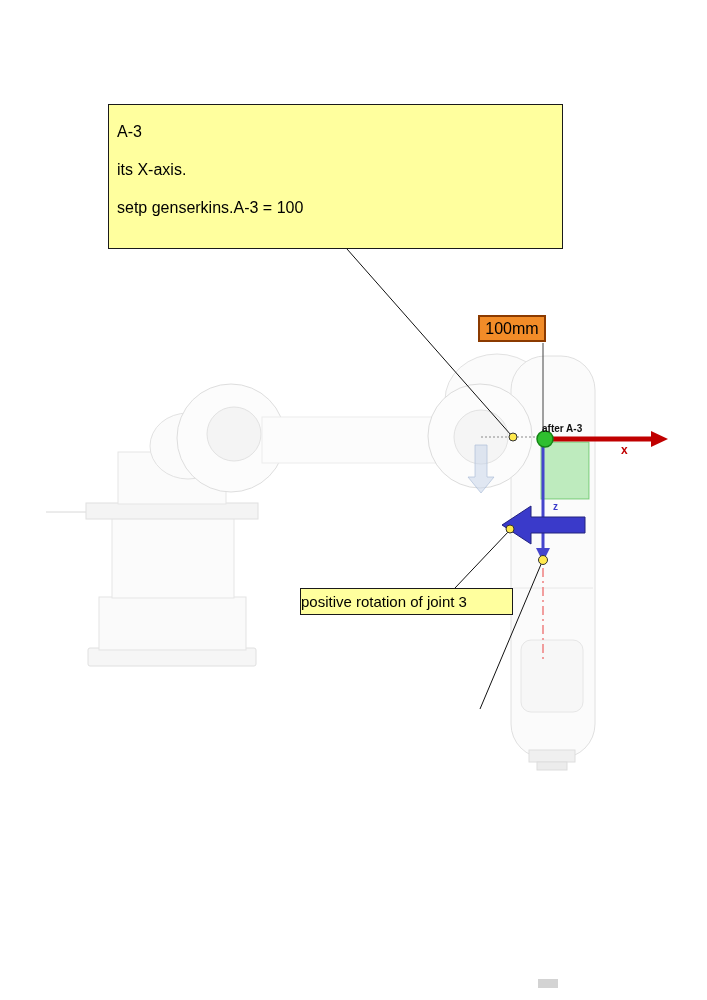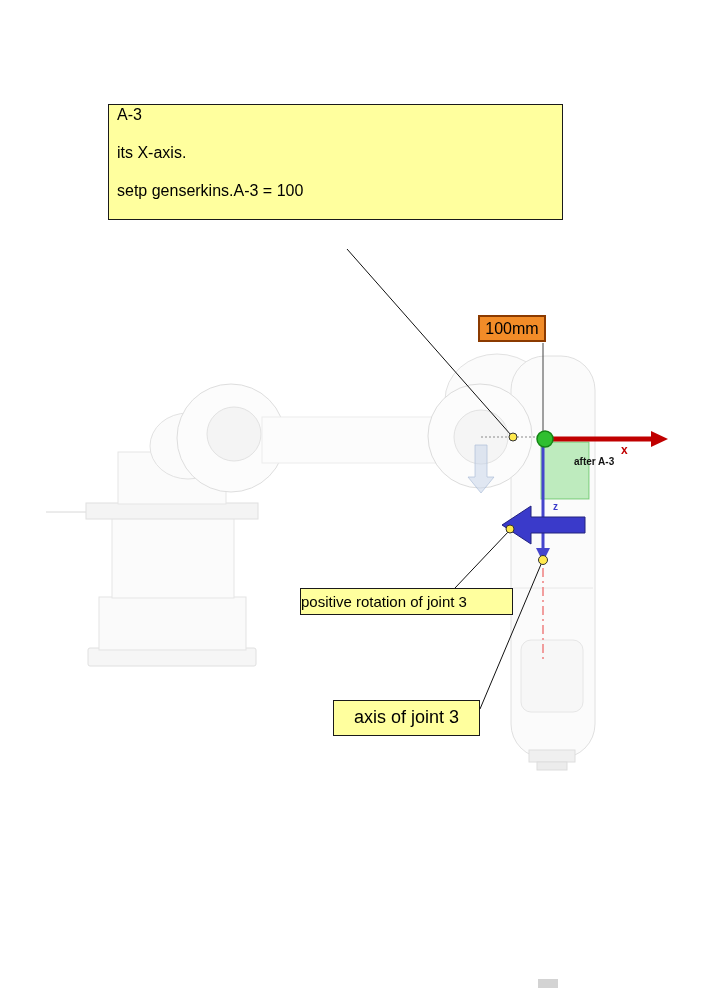--- a/index.html
+++ b/index.html
@@ -6,40 +6,40 @@
   .page {
     position:relative; width:707px; height:1000px; background:#ffffff;
     overflow:hidden; font-family:"Liberation Sans", sans-serif; color:#000;
   }
   .page svg { position:absolute; left:0; top:0; }
   .callout {
     position:absolute; background:#FFFF9E; border:1px solid #1a1a1a;
     box-sizing:border-box; color:#000;
   }
   .callout-a3 {
-    left:108px; top:104px; width:455px; height:116px;
-    padding:0 8px; font-size:16px; line-height:19px;
+    left:108px; top:104px; width:455px; height:145px;
+    padding:17px 8px; font-size:16px; line-height:19px;
   }
   .c-line { white-space:nowrap; height:19px; }
   .c-gap { height:19px; }
   .callout-rotation {
     left:300px; top:588px; width:213px; height:27px;
     font-size:15px; line-height:25px; white-space:nowrap;
   }
   .callout-axis {
     left:333px; top:700px; width:147px; height:36px;
     font-size:18px; line-height:33px; text-align:center; white-space:nowrap;
   }
   .measure-box {
     position:absolute; left:478px; top:315px; width:68px; height:27px;
     background:#F28C28; border:2px solid #8B3A00; box-sizing:border-box;
     font-size:16px; line-height:23px; text-align:center; color:#000000; white-space:nowrap;
   }
   .lbl { position:absolute; white-space:nowrap; }
-  .lbl-after { left:574px; top:423px; font-size:10px; font-weight:bold; color:#111;margin-top:33px; }
+  .lbl-after { left:542px; top:423px; font-size:10px; font-weight:bold; color:#111; }
   .lbl-x { left:621px; top:443px; font-size:12px; font-weight:bold; color:#C00000; }
   .lbl-z { left:553px; top:501px; font-size:10px; font-weight:bold; color:#3A3ACA; }
 </style>
 </head>
 <body>
 
 <div class="page">
 
   <svg width="707" height="1000" viewBox="0 0 707 1000">
 
@@ -114,15 +114,14 @@
   </div>
 
   <div class="measure-box">100mm</div>
 
   <div class="lbl lbl-after">after A-3</div>
   <div class="lbl lbl-x">x</div>
   <div class="lbl lbl-z">z</div>
 
   <div class="callout callout-rotation">positive rotation of joint 3</div>
 
-  <div class="callout callout-axis">axis of joint 3</div>
 
 </div>
 
 </body></html>

